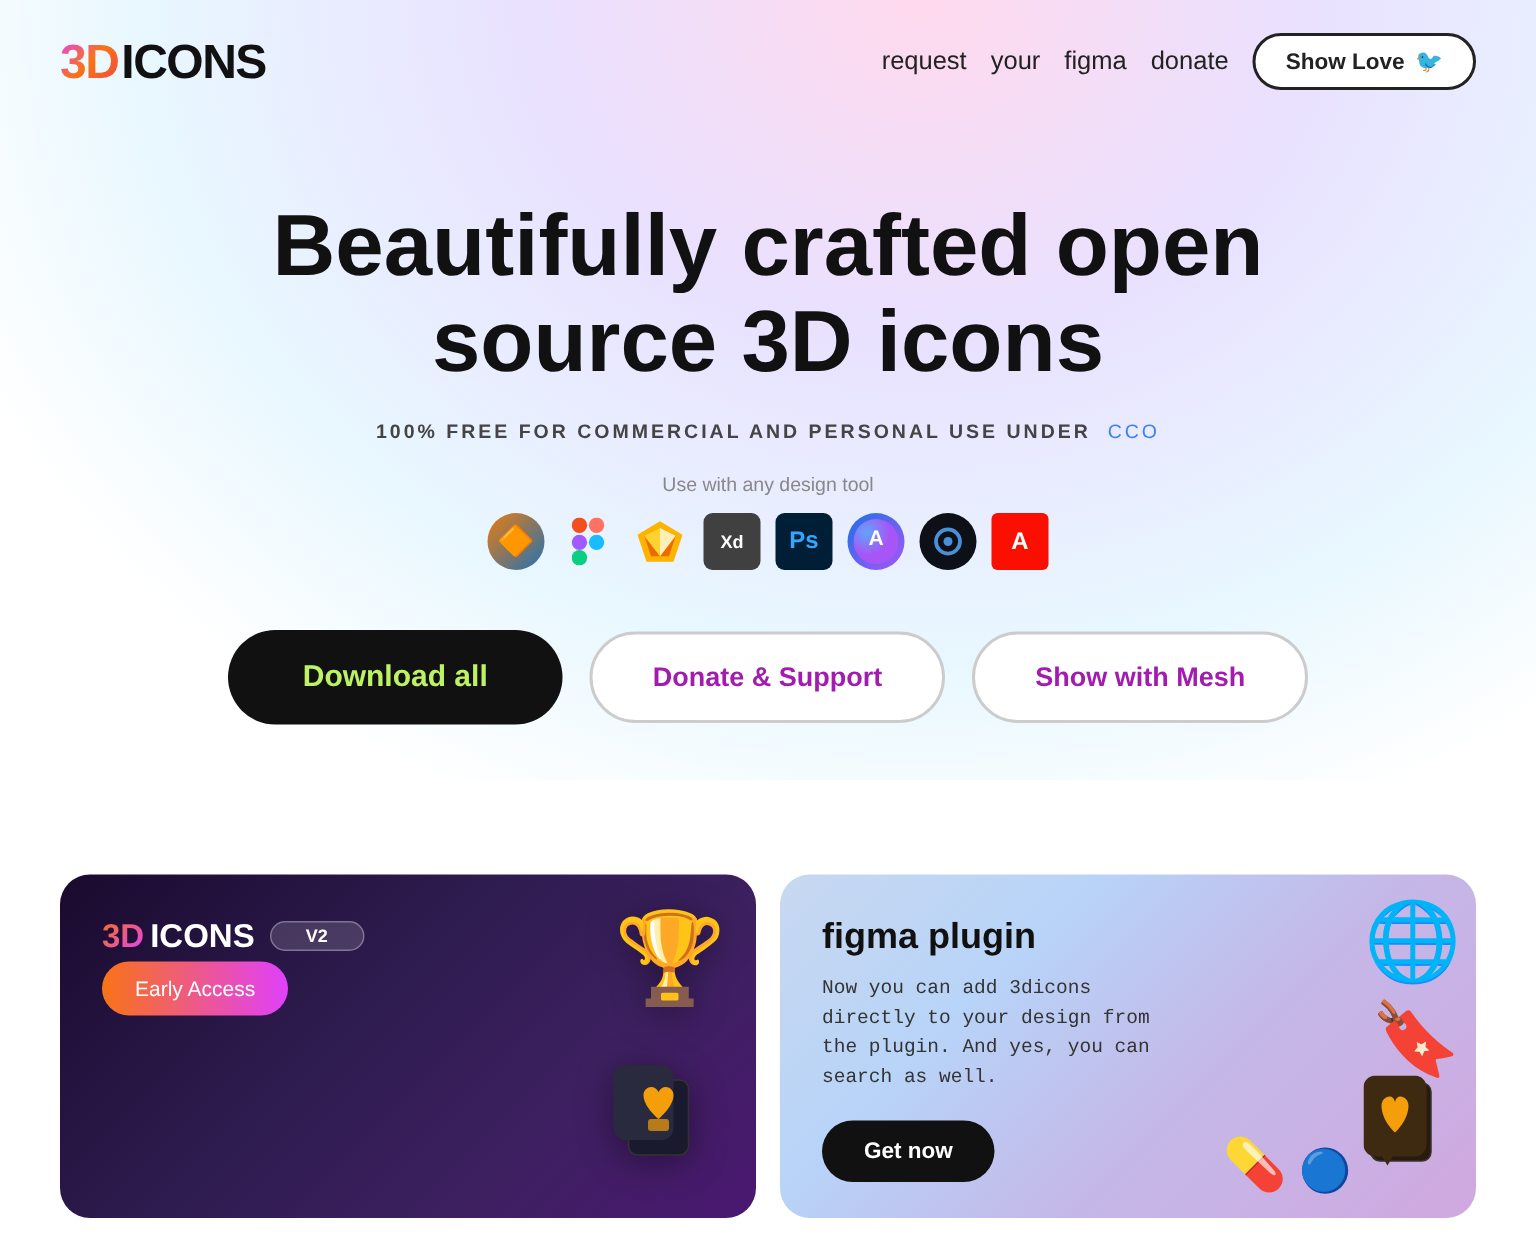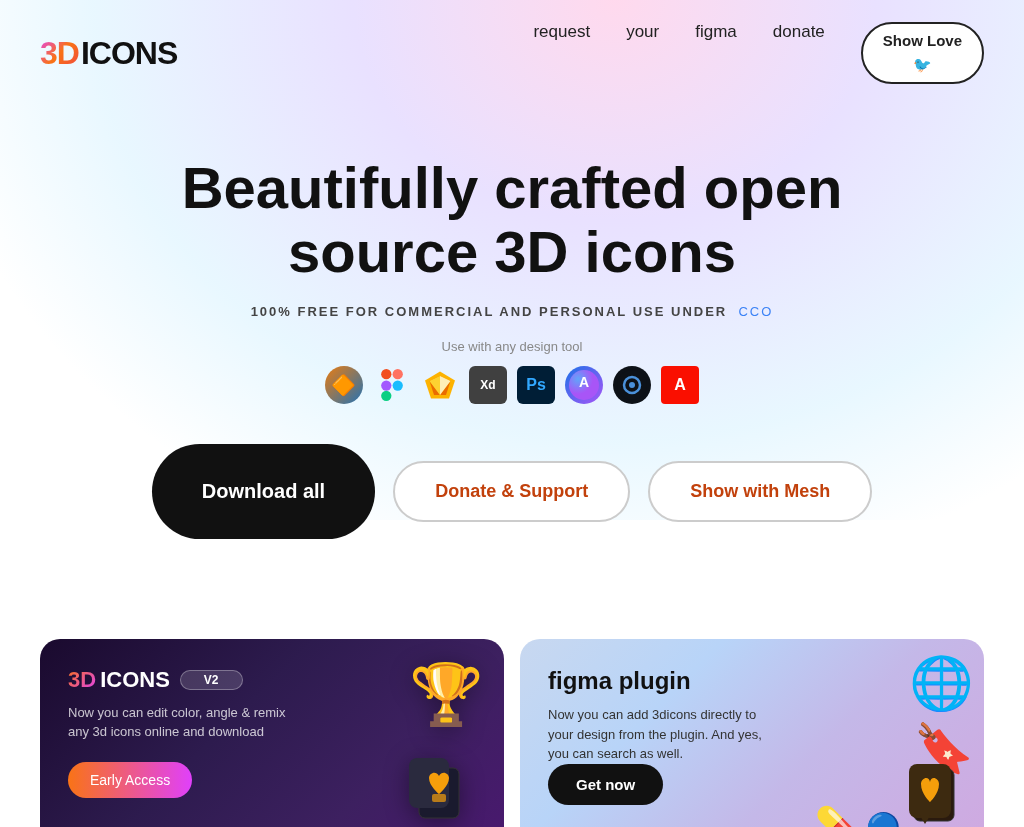--- a/index.html
+++ b/index.html
@@ -44,42 +44,41 @@
       font-size: 32px;
       font-weight: 900;
     }
     .logo-icons {
       color: #111;
       font-size: 32px;
       font-weight: 900;
     }
     .nav-links {
       display: flex;
-      align-items: flex-start;
-      gap: 36px;
+      align-items: center;
+      gap: 16px;
     }
     .nav-link {
       font-size: 17px;
       color: #222;
       text-decoration: none;
       cursor: pointer;
     }
     .show-love-btn {
       display: flex;
       align-items: center;
       gap: 7px;
       border: 2px solid #222;
       border-radius: 50px;
       padding: 8px 20px;
       font-size: 15px;
       font-weight: 600;
       cursor: pointer;
       background: #fff;
       color: #222;
-      flex-direction: column;
     }
     .twitter-icon {
       color: #1DA1F2;
       font-size: 15px;
     }
 
     
     .hero {
       position: relative;
       z-index: 5;
@@ -141,32 +140,32 @@
     .cta-buttons {
       display: flex;
       align-items: center;
       justify-content: center;
       gap: 18px;
       margin-bottom: 60px;
       flex-wrap: wrap;
     }
     .btn-download-all {
       background: #111;
-      color: #ffffff;
+      color: #bef264;
       border: none;
       border-radius: 50px;
-      padding: 36px 50px;
+      padding: 20px 50px;
       font-size: 20px;
       font-weight: 800;
       cursor: pointer;
       white-space: nowrap;
     }
     .btn-outline {
       background: #fff;
-      color: #c2410c;
+      color: #a21caf;
       border: 2px solid #ccc;
       border-radius: 50px;
       padding: 18px 40px;
       font-size: 18px;
       font-weight: 700;
       cursor: pointer;
       white-space: nowrap;
     }
 
     
@@ -268,20 +267,22 @@
       font-weight: 800;
       color: #111;
       line-height: 1.2;
       margin-bottom: 10px;
     }
     .card-figma-desc {
       font-size: 13px;
       color: #333;
       line-height: 1.5;
       max-width: 230px;
+      margin-bottom: 20px;
+      font-family: Liberation Mono, monospace;
     }
     .get-now-btn {
       background: #111;
       color: #fff;
       border: none;
       border-radius: 50px;
       padding: 12px 28px;
       font-size: 15px;
       font-weight: 700;
       cursor: pointer;
@@ -392,21 +393,20 @@
 </section>
 
 <div class="cards-section">
 
   <div class="card-v2">
     <div class="card-v2-logo">
       <span class="card-logo-3d">3D</span>
       <span class="card-logo-icons">ICONS</span>
       <span class="v2-badge">V2</span>
     </div>
-    <p class="card-v2-desc">Now you can edit color, angle &amp; remix any 3d icons online and download</p>
     <button class="early-access-btn">Early Access</button>
 
     <div class="card-v2-trophy">🏆</div>
     <div class="card-v2-heart">
       <svg width="70" height="80" viewBox="0 0 70 80">
         <rect x="15" y="20" width="40" height="50" rx="6" fill="#1a1a2e" stroke="#333" stroke-width="1"></rect>
         <rect x="5" y="10" width="40" height="50" rx="8" fill="#2a2a3e"></rect>
         <path d="M25 30 C25 25 32 22 35 28 C38 22 45 25 45 30 C45 38 35 46 35 46 C35 46 25 38 25 30Z" fill="#f59e0b"></path>
         <rect x="28" y="46" width="14" height="8" rx="2" fill="#f59e0b" opacity="0.7"></rect>
       </svg>

